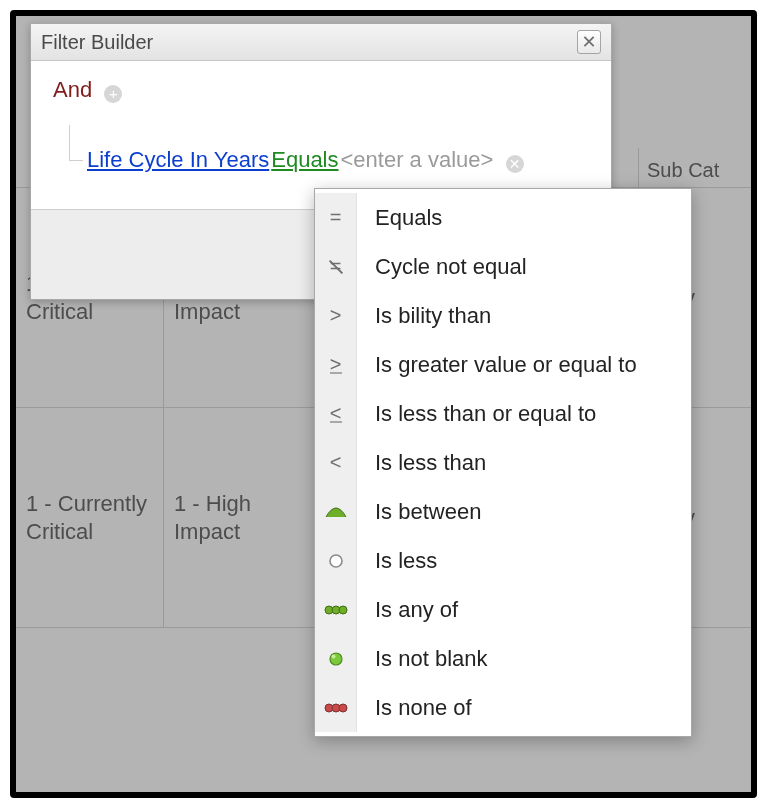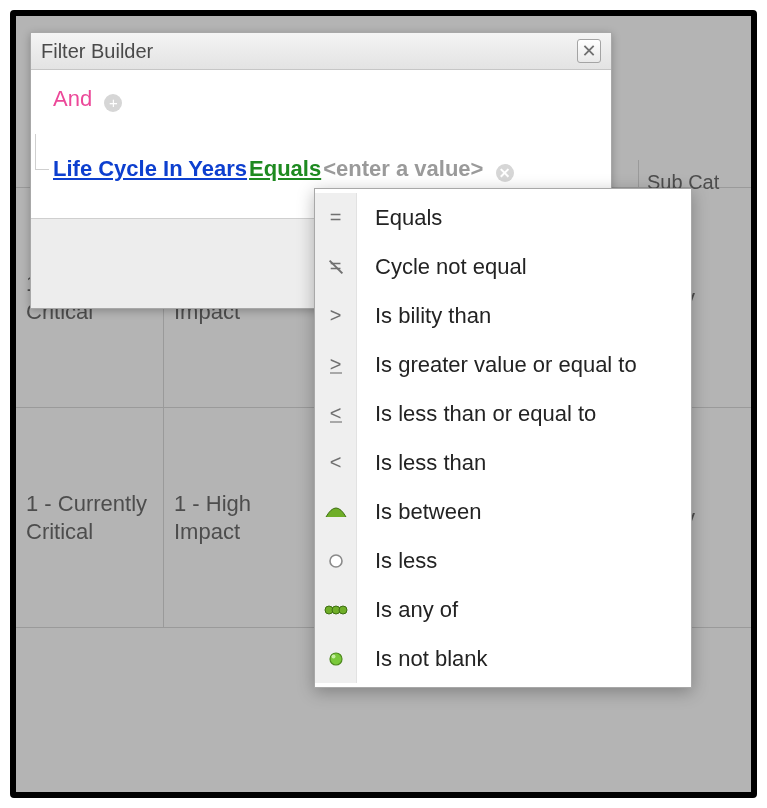--- a/index.html
+++ b/index.html
@@ -30,21 +30,21 @@
     flex-direction: column;
   }
   .grid-head {
     height: 172px;
     background: #b4b4b4;
     border-bottom: 1px solid #9a9a9a;
     position: relative;
   }
   .grid-head .colhdr {
     position: absolute;
-    top: 144px;
+    top: 132px;
     height: 44px;
     display: flex;
     align-items: center;
     padding-left: 8px;
     color: #4d4d4d;
     white-space: nowrap;
     overflow: hidden;
   }
   .subcat { left: 622px; width: 110px; border-left: 1px solid #9a9a9a; }
   .grid-body { flex: 1; }
@@ -65,21 +65,21 @@
   }
   .c0 { width: 148px; }
   .c1 { width: 168px; }
   .c2 { flex: 1; }
   .c3 { width: 110px; border-right: none; }
 
   
   .dialog {
     position: absolute;
     left: 14px;
-    top: 16px;
+    top: 7px;
     width: 582px;
     background: #fff;
     border: 1px solid #a8a8a8;
     box-shadow: 0 2px 8px rgba(0,0,0,0.25);
     z-index: 5;
   }
   .dialog-header {
     background: linear-gradient(#f4f4f4, #e3e3e3);
     border-bottom: 1px solid #c6c6c6;
     padding: 6px 10px;
@@ -95,32 +95,32 @@
     background: linear-gradient(#fff,#e9e9e9);
     display:flex;align-items:center;justify-content:center;
     color:#707070; font-size:18px; line-height:1;
     cursor:pointer;
   }
   .dialog-body {
     padding: 16px 22px 36px 22px;
     background:#fff;
   }
   .root-line { font-size: 22px; }
-  .and-token { color: #ec4899; font-weight: 400; margin-right: 6px; }
+  .and-token { color: #7f1d1d; font-weight: 400; margin-right: 6px; }
   .add-icon {
     display:inline-flex; width:18px;height:18px;
     border-radius:50%; background:#d6d6d6; color:#fff;
     align-items:center;justify-content:center; font-size:15px; line-height:1;
     vertical-align: -2px;
   }
   .rule-line {
     margin-top: 44px;
+    margin-left: 34px;
     font-size: 22px;
     position: relative;
-    font-weight: bold;
   }
   .tree-elbow {
     position:absolute;
     left:-18px; top:-22px;
     width:14px; height:36px;
     border-left:1px solid #cfcfcf;
     border-bottom:1px solid #cfcfcf;
   }
   .field-token { color: #0d3fcf; text-decoration: underline; }
   .op-token { color: #1e8a20; text-decoration: underline; margin: 0 2px; cursor:pointer;}
@@ -293,16 +293,26 @@
     <div class="op-item">
       <span class="op-icon-col ico-notblank">
         <svg width="16" height="16" viewBox="0 0 16 16">
           <circle cx="8" cy="8" r="6" fill="#7ac93a" stroke="#4e8a1e" stroke-width="1.2"></circle>
           <circle cx="5.5" cy="5.5" r="2" fill="#c7efa1"></circle>
         </svg>
       </span>
       <span class="op-label">Is not blank</span>
     </div>
 
+    <div class="op-item">
+      <span class="op-icon-col ico-noneof">
+        <svg width="26" height="12" viewBox="0 0 26 12">
+          <circle cx="6" cy="6" r="4" fill="#c94a4a" stroke="#803030"></circle>
+          <circle cx="13" cy="6" r="4" fill="#c94a4a" stroke="#803030"></circle>
+          <circle cx="20" cy="6" r="4" fill="#c94a4a" stroke="#803030"></circle>
+        </svg>
+      </span>
+      <span class="op-label">Is none of</span>
+    </div>
 
   </div>
 
 </div>
 
 </body></html>

